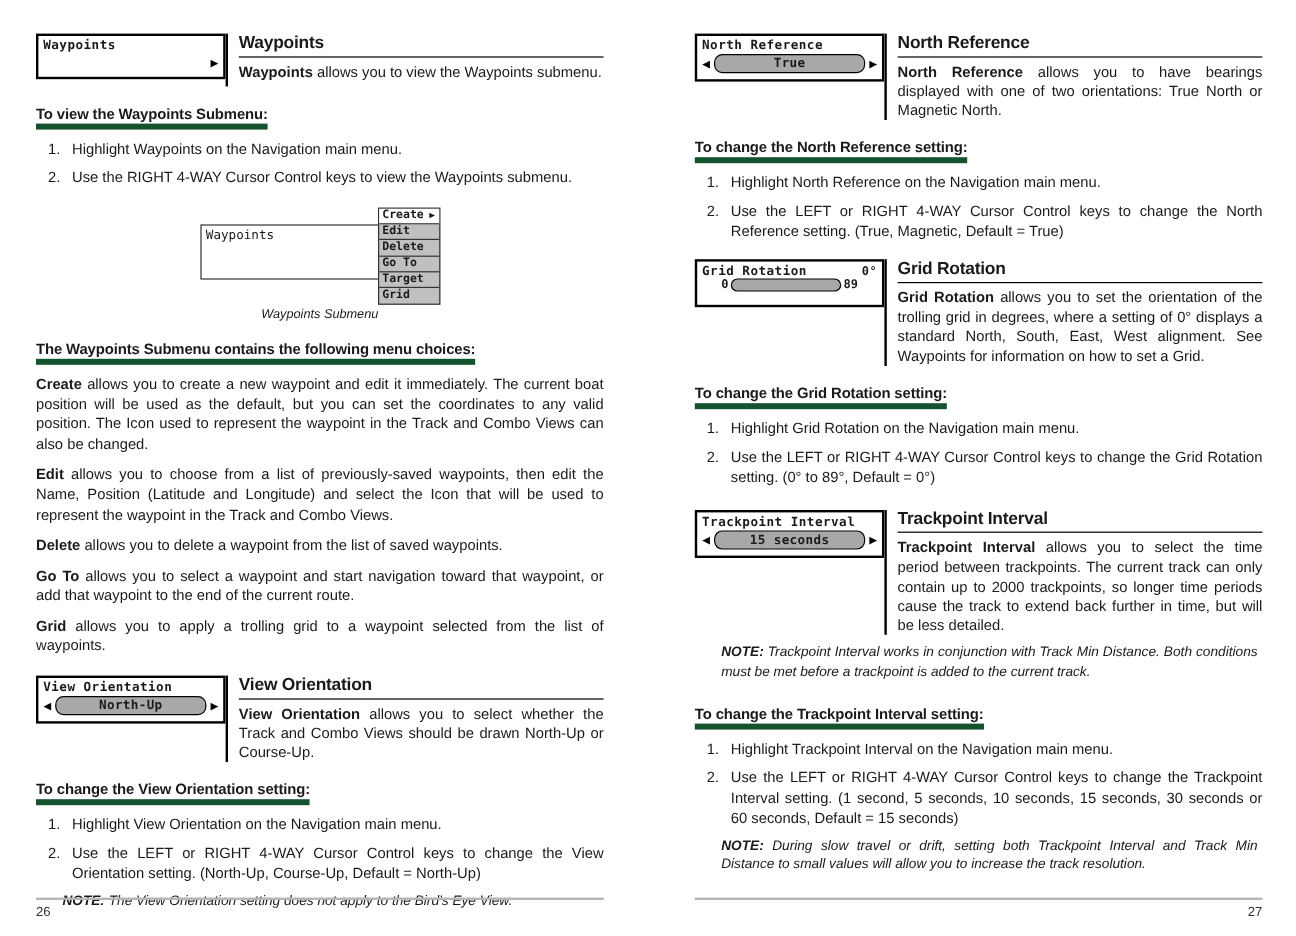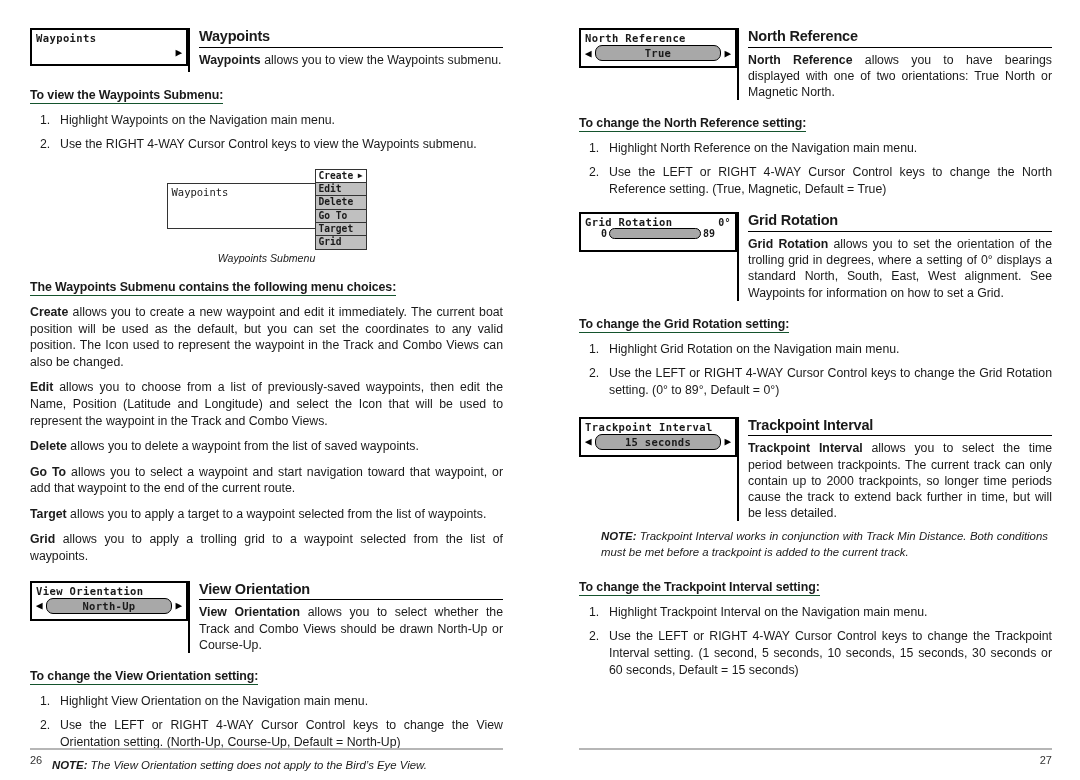--- a/index.html
+++ b/index.html
@@ -122,21 +122,21 @@
     height: 11px;
     background: #a8a8a8;
     border: 1.5px solid #000;
     border-radius: 6px;
   }
 
   
   .sub-head {
     font-size: 12.4px;
     font-weight: bold;
-    border-bottom: 1px solid #14532d;
+    border-bottom: 5px solid #14532d;
     display: inline-block;
     padding-bottom: 1px;
     margin: 12px 0 8px 0;
     letter-spacing: -0.1px;
   }
   p.body {
     font-size: 12.3px;
     line-height: 1.35;
     text-align: justify;
     margin: 0 0 9px 0;
@@ -308,21 +308,20 @@
       </div>
       <div class="fig-caption">Waypoints Submenu</div>
     </div>
 
     <div class="sub-head">The Waypoints Submenu contains the following menu choices:</div>
 
     <p class="body"><b>Create</b><span> allows you to create a new waypoint and edit it immediately.  The current boat position will be used as the default, but you can set the coordinates to any valid position. The Icon used to represent the waypoint in the Track and Combo Views can also be changed.</span></p>
     <p class="body"><b>Edit</b><span> allows you to choose from a list of previously-saved waypoints, then edit the Name, Position (Latitude and Longitude) and select the Icon that will be used to represent the waypoint in the Track and Combo Views.</span></p>
     <p class="body"><b>Delete</b><span> allows you to delete a waypoint from the list of saved waypoints.</span></p>
     <p class="body"><b>Go To</b><span> allows you to select a waypoint and start navigation toward that waypoint, or add that waypoint to the end of the current route.</span></p>
-    <p class="body"><b>Target</b><span> allows you to apply a target to a waypoint selected from the list of waypoints.</span></p>
     <p class="body"><b>Grid</b><span> allows you to apply a trolling grid to a waypoint selected from the list of waypoints.</span></p>
 
     
     <div class="section" style="margin-top:16px;">
       <div class="widget-col">
         <div class="lcd tall">
           <div class="lcd-label">
             <span>View Orientation</span>
           </div>
           <div class="lcd-row">
@@ -432,20 +431,21 @@
 
     <div class="note indent" style="margin-top:8px;"><span class="nlabel">NOTE:</span><span> Trackpoint Interval works in conjunction with Track Min Distance.  Both conditions must be met before a trackpoint is added to the current track.</span></div>
 
     <div class="sub-head">To change the Trackpoint Interval setting:</div>
 
     <ol class="steps">
       <li>Highlight Trackpoint Interval on the Navigation main menu.</li>
       <li>Use the LEFT or RIGHT 4-WAY Cursor Control keys to change the Trackpoint Interval setting. (1 second, 5 seconds, 10 seconds, 15 seconds, 30 seconds or 60 seconds, Default = 15 seconds)</li>
     </ol>
 
+    <div class="note indent"><span class="nlabel">NOTE:</span><span> During slow travel or drift, setting both Trackpoint Interval and Track Min Distance to small values will allow you to increase the track resolution.</span></div>
 
     <div class="footer right-align">
       <div class="rule"></div>
       <div class="pg">27</div>
     </div>
   </div>
 
 </div>
 
 </body></html>

